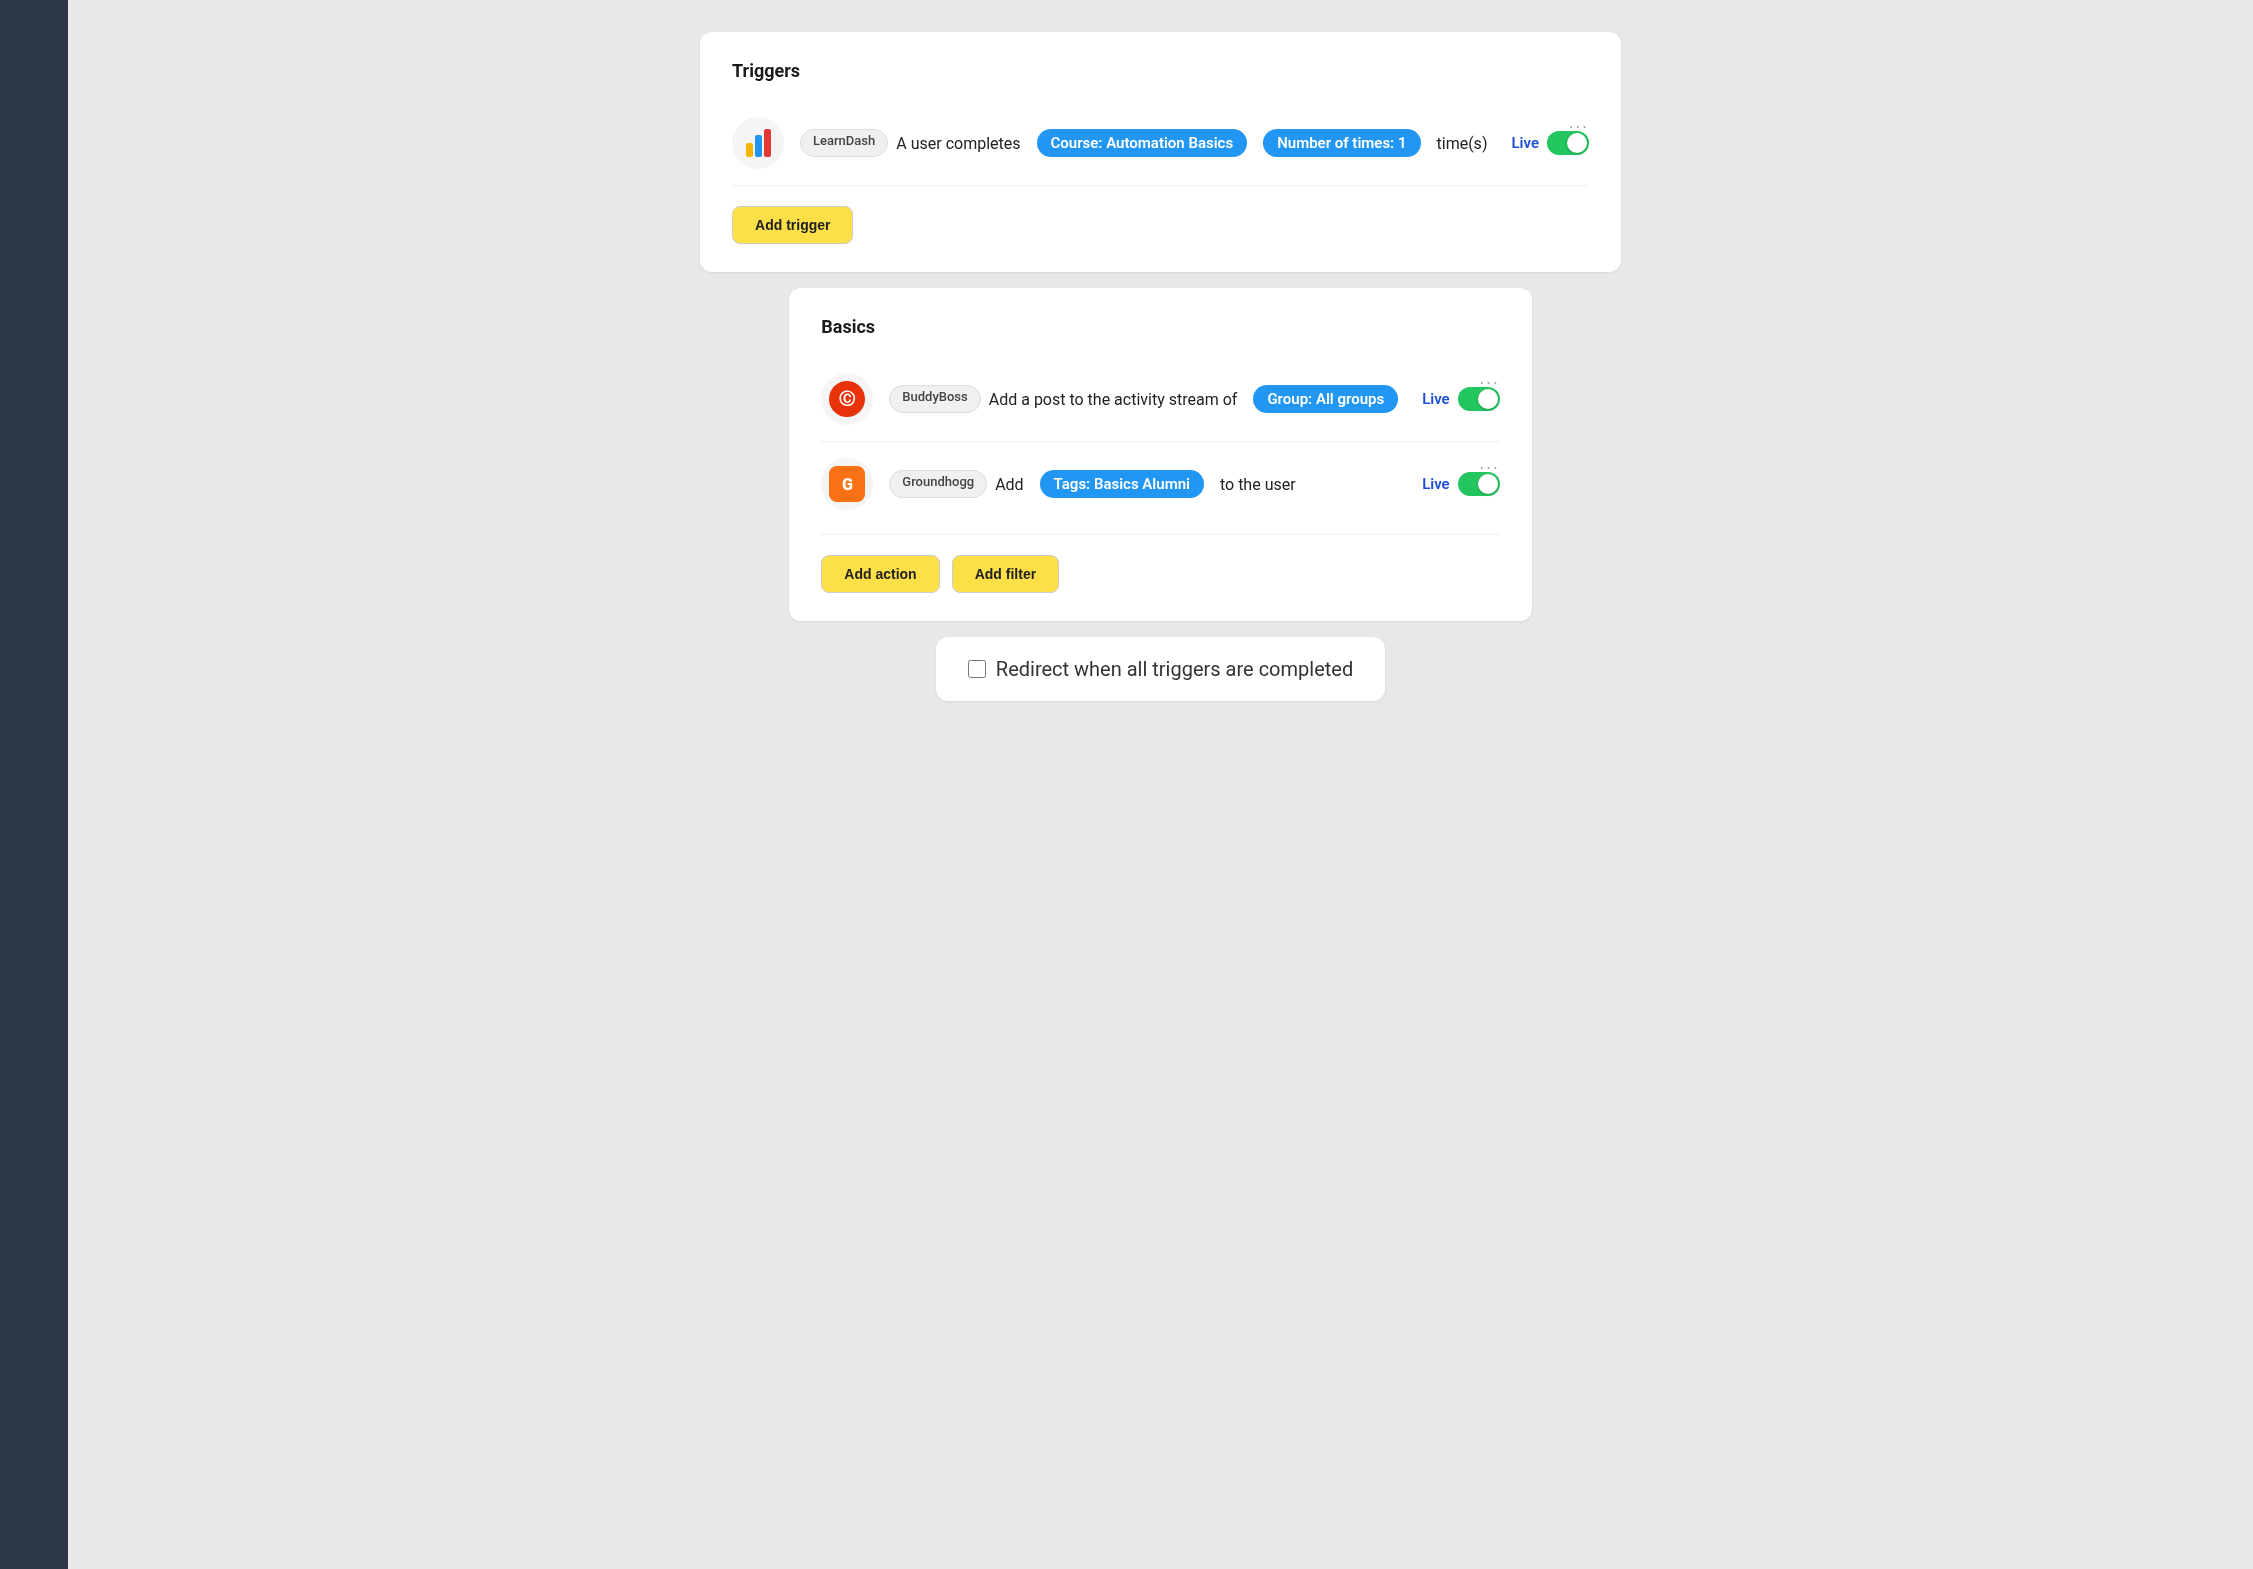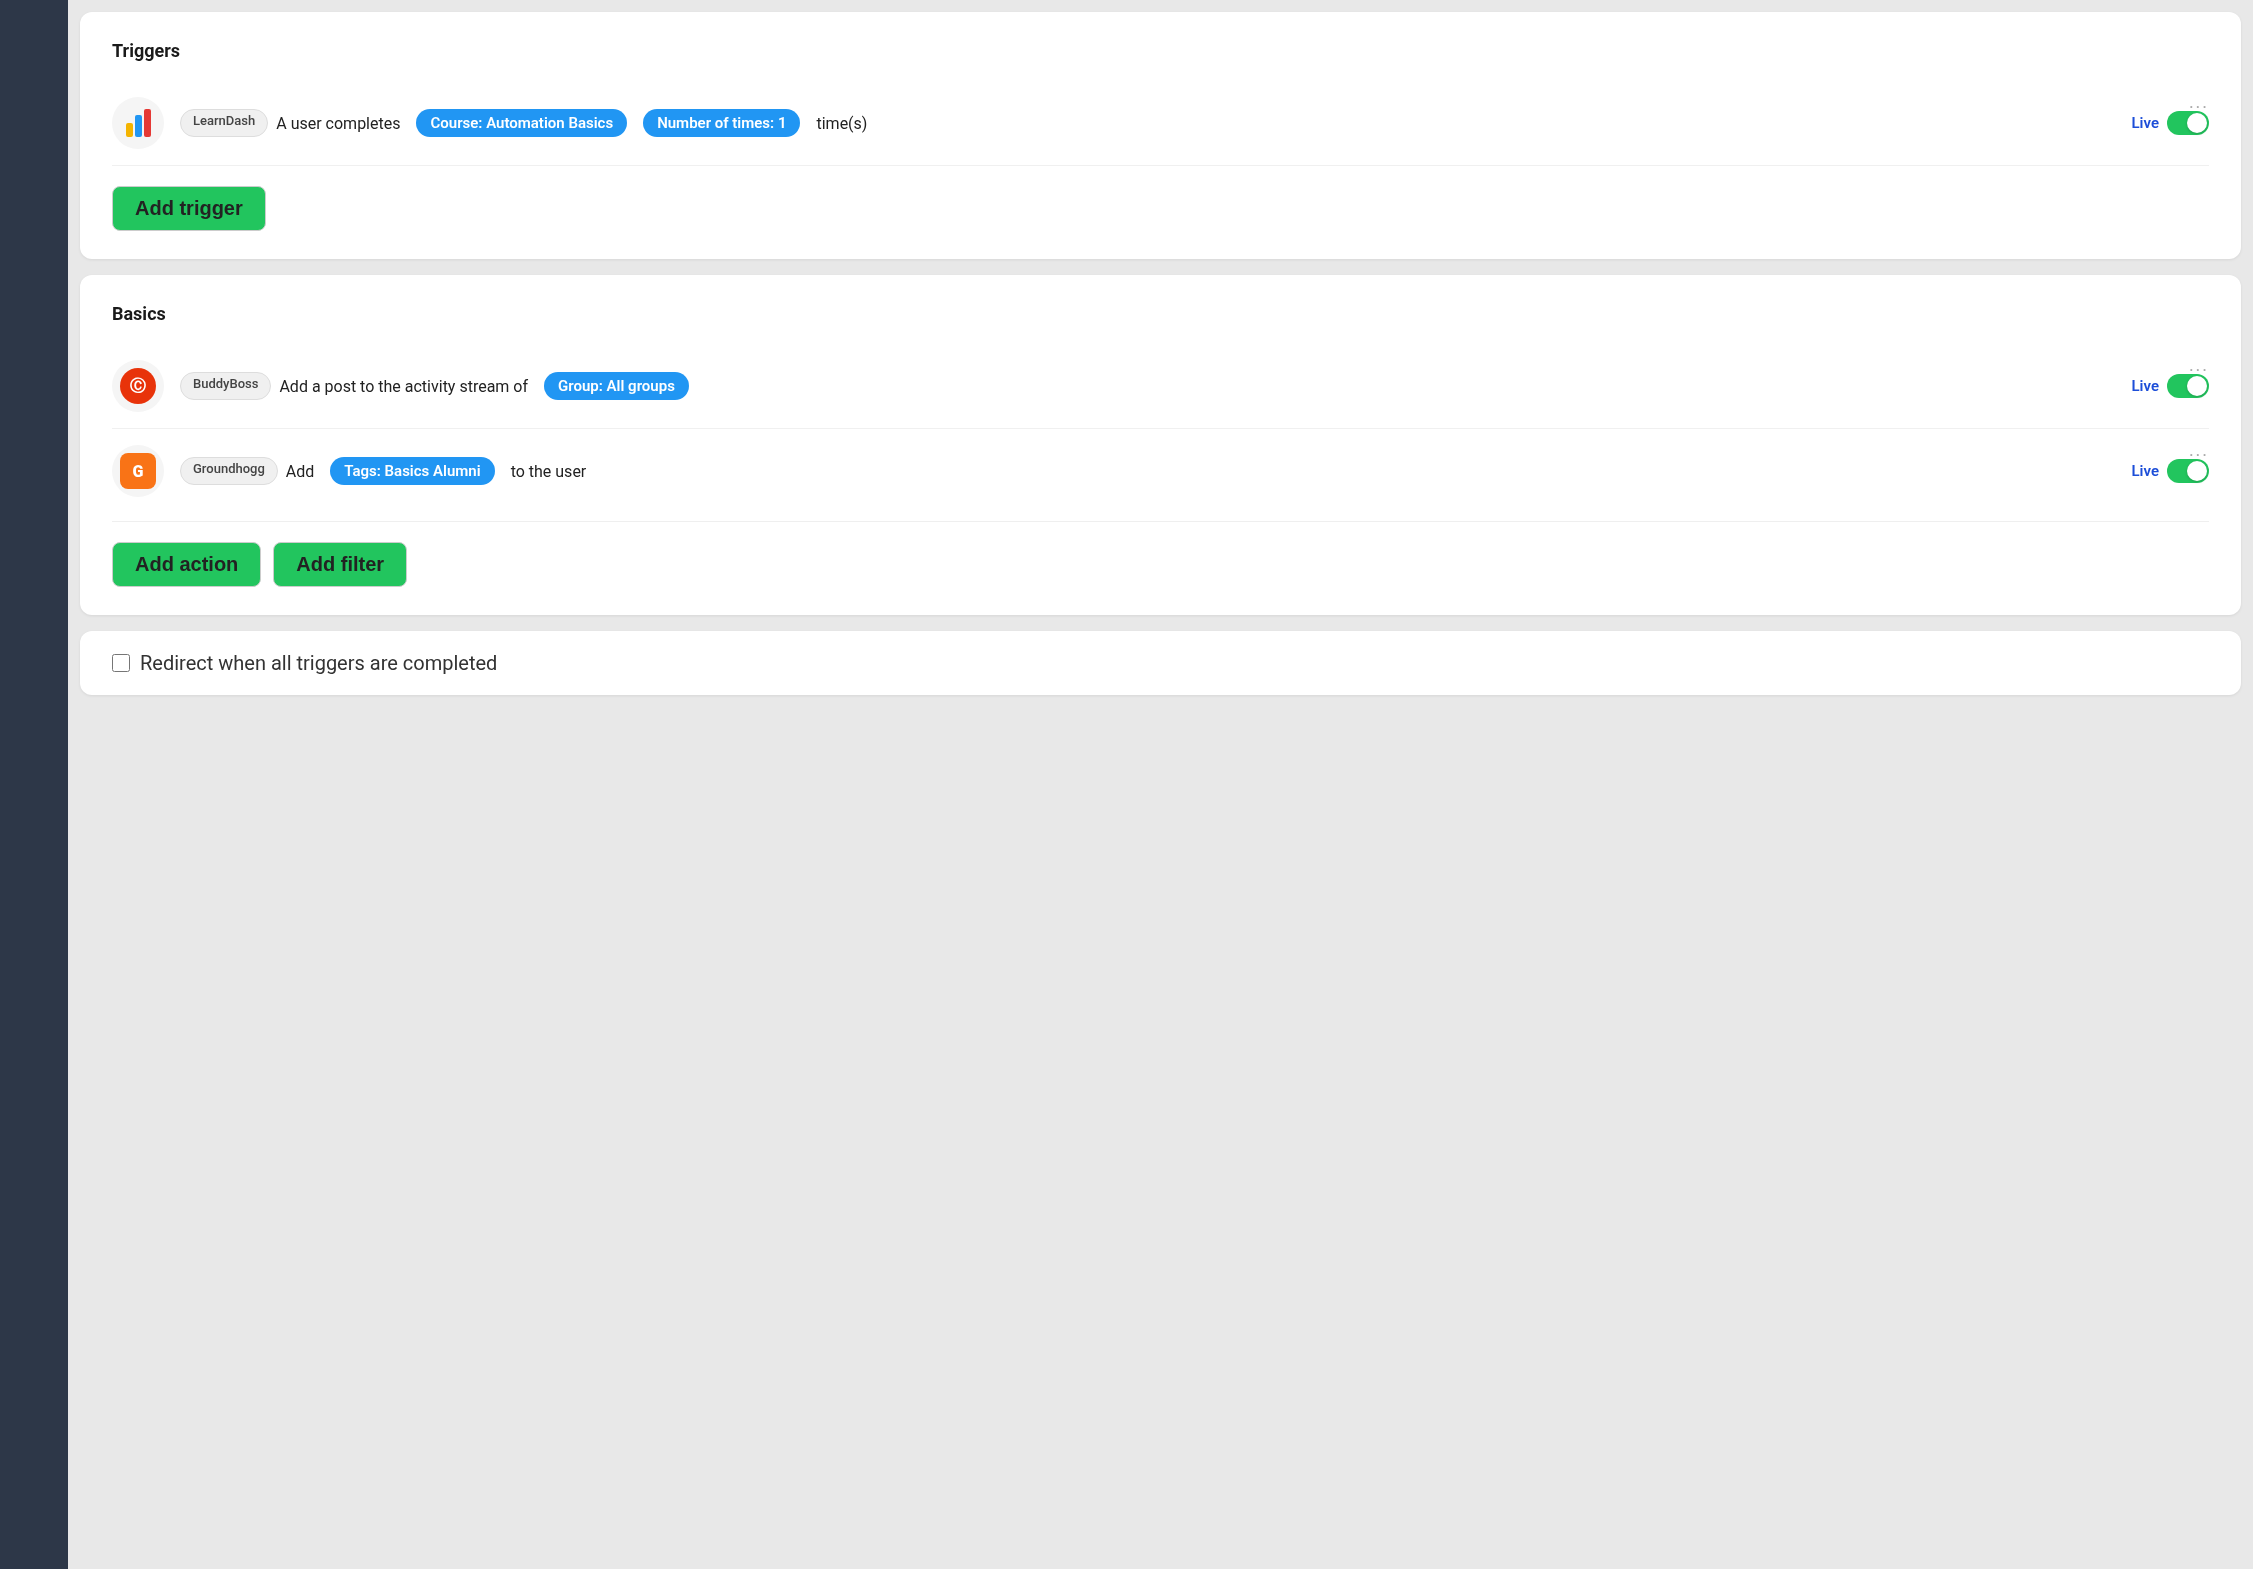--- a/index.html
+++ b/index.html
@@ -13,24 +13,25 @@
 
     .sidebar {
       width: 68px;
       background: #2d3748;
       flex-shrink: 0;
       min-height: 100vh;
     }
 
     .main-content {
       flex: 1;
-      padding: 12px;
+      padding: 32px;
       display: flex;
       flex-direction: column;
       gap: 16px;
+      align-items: center;
     }
 
     .card {
       background: #ffffff;
       border-radius: 12px;
       padding: 28px 32px;
       box-shadow: 0 1px 3px rgba(0,0,0,0.08);
     }
 
     .section-title {
@@ -154,25 +155,25 @@
       margin: 8px 0;
     }
 
     .button-row {
       display: flex;
       gap: 12px;
       margin-top: 20px;
     }
 
     .outline-button {
-      background: #22c55e;
+      background: #fde047;
       border: 1.5px solid #ccc;
       border-radius: 8px;
       padding: 10px 22px;
-      font-size: 20px;
+      font-size: 14px;
       font-weight: 600;
       color: #222;
       cursor: pointer;
     }
 
     .checkbox-row {
       display: flex;
       align-items: center;
       gap: 10px;
       padding: 20px 32px;

